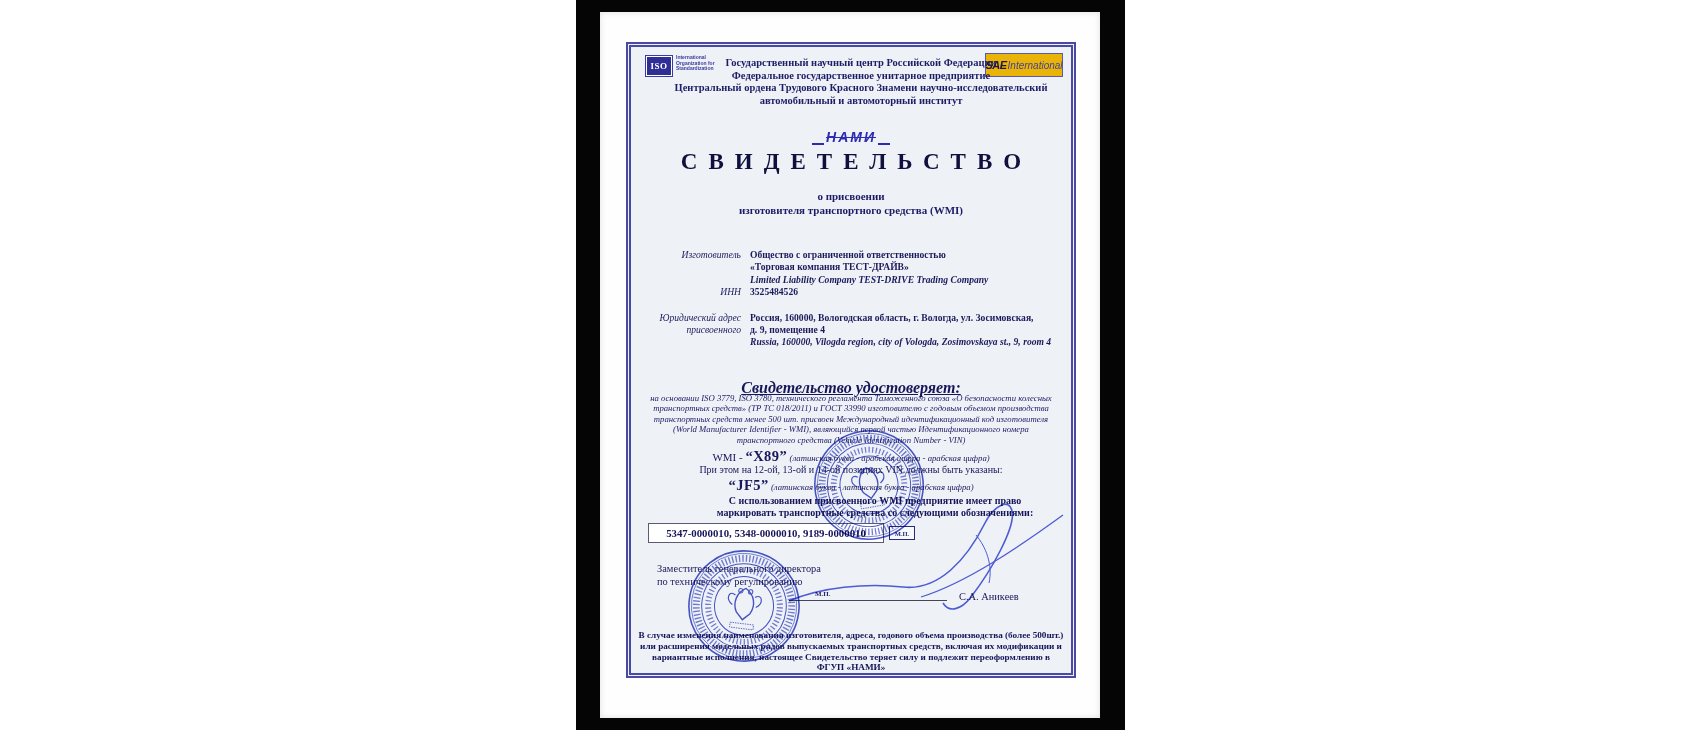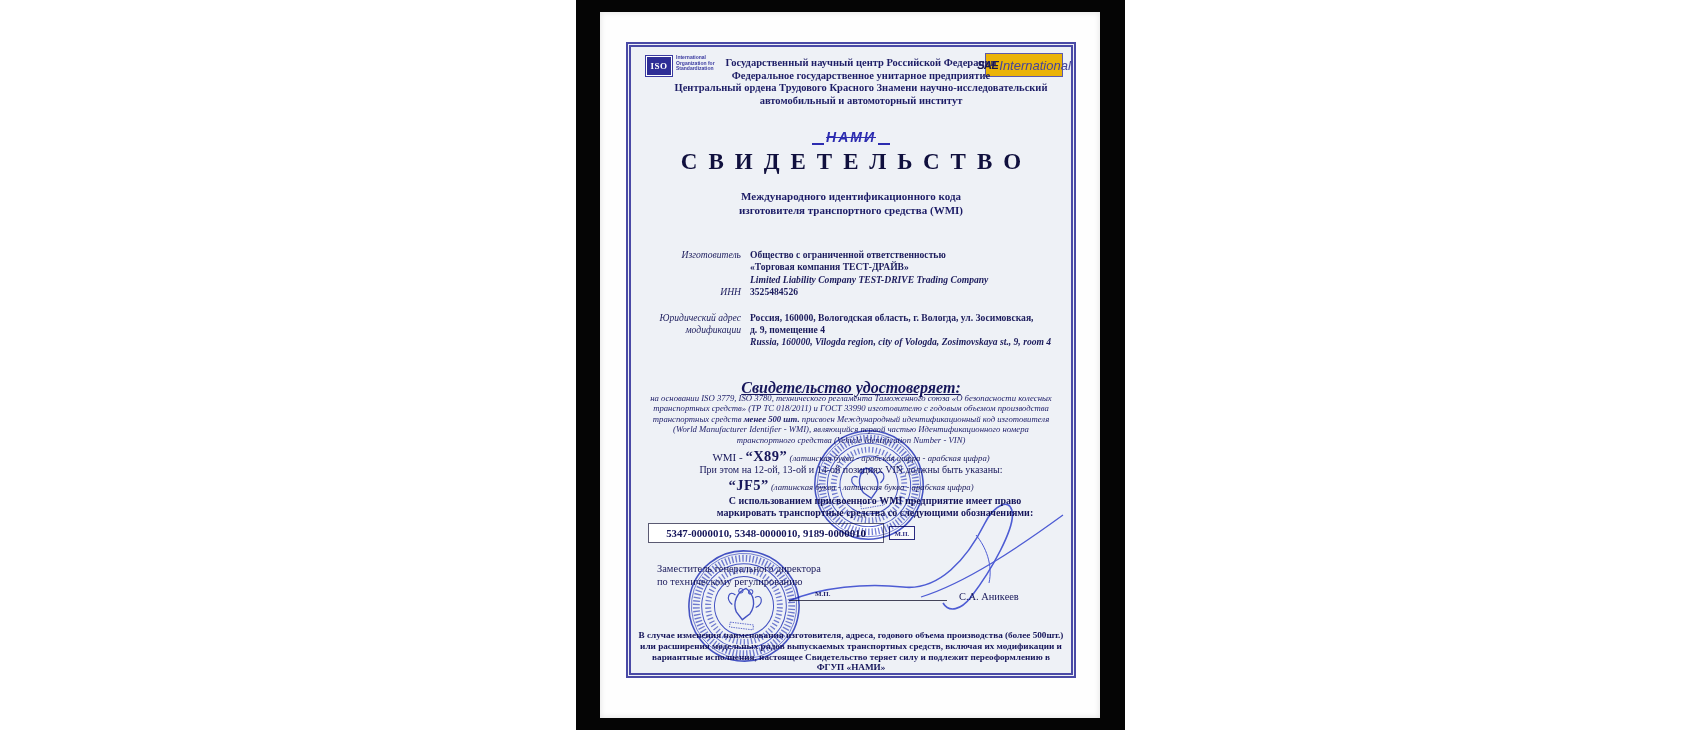--- a/index.html
+++ b/index.html
@@ -19,21 +19,21 @@
   .iso-logo{position:absolute;left:14px;top:8px;display:flex;align-items:flex-start;gap:3px;}
   .iso-box-outer{border:1px solid #3a3aa0;padding:1px;background:#fff;}
   .iso-box{width:24px;height:18px;background:#2e2e96;color:#fff;font-weight:bold;
     font-size:9px;display:flex;align-items:center;justify-content:center;letter-spacing:.5px;}
   .iso-caption{width:54px;font-size:5px;line-height:5.5px;color:#3a3aa0;font-weight:bold;
     font-family:"Liberation Sans",sans-serif;}
   .sae-logo{position:absolute;right:8px;top:6px;width:76px;height:22px;background:#eab308;
     border:1px solid #5a5aae;display:flex;align-items:center;justify-content:center;
     font-family:"Liberation Sans",sans-serif;white-space:nowrap;}
   .sae-abbr{font-style:italic;font-weight:bold;font-size:11px;color:#16164a;letter-spacing:-.5px;}
-  .sae-word{font-style:italic;font-size:13px;color:#44449a;margin-left:1px;}
+  .sae-word{font-style:italic;font-size:10px;color:#44449a;margin-left:1px;}
   
   .header{position:absolute;left:0;top:10px;width:100%;text-align:center;
     font-size:10.5px;line-height:12.5px;font-weight:bold;color:#1d1d66;}
   .header div{white-space:nowrap;padding-left:20px;}
   
   .nami-row{position:absolute;left:0;top:82px;width:100%;display:flex;align-items:flex-end;justify-content:center;gap:2px;}
   .nami-dash{width:12px;height:2.5px;background:#2c2cb0;}
   .nami-text{color:#2c2cb0;font-weight:bold;font-style:italic;font-size:14px;letter-spacing:2px;
     text-decoration:line-through;font-family:"Liberation Sans",sans-serif;}
   
@@ -47,21 +47,21 @@
   .flabel{width:98px;text-align:right;font-style:italic;flex:none;white-space:nowrap;}
   .fvalue{margin-left:9px;font-weight:bold;white-space:nowrap;}
   .fvalue.en{font-style:italic;}
   .fgap{height:13px;}
   
   .certifies-heading{position:absolute;left:0;top:332px;width:100%;text-align:center;
     font-size:16px;font-weight:bold;font-style:italic;text-decoration:underline;color:#15155a;}
   .bodytext{position:absolute;left:0;top:346px;width:100%;text-align:center;
     font-size:8.7px;line-height:10.4px;font-style:italic;color:#20206a;}
   .bodytext div{white-space:nowrap;}
-  .bodytext .b{font-weight:bold;}
+  .bodytext .b{font-weight:normal;}
   
   .wmi-line{position:absolute;left:0;top:400px;width:100%;text-align:center;white-space:nowrap;color:#17175a;}
   .wmi-prefix{font-size:11px;}
   .wmi-code{font-size:14.5px;font-weight:bold;letter-spacing:.5px;}
   .wmi-note{font-size:8.7px;font-style:italic;}
   .positions-line{position:absolute;left:0;top:417px;width:100%;text-align:center;
     font-size:10px;color:#17175a;white-space:nowrap;}
   .jf5-line{position:absolute;left:0;top:429px;width:100%;text-align:center;white-space:nowrap;color:#17175a;}
   .marking{position:absolute;left:0;top:448px;width:100%;text-align:center;
     font-size:10px;line-height:12px;font-weight:bold;color:#15155a;}
@@ -116,21 +116,21 @@
       </div>
 
       <div class="nami-row">
         <span class="nami-dash"></span>
         <span class="nami-text">НАМИ</span>
         <span class="nami-dash"></span>
       </div>
 
       <div class="title">СВИДЕТЕЛЬСТВО</div>
       <div class="subtitle">
-        <div>Международного идентификационного кода</div>
+        <div>о присвоении</div>
         <div>изготовителя транспортного средства (WMI)</div>
       </div>
 
       <div class="fields">
         <div class="frow">
           <span class="flabel">Изготовитель</span>
           <span class="fvalue">Общество с ограниченной ответственностью</span>
         </div>
         <div class="frow">
           <span class="flabel"></span>
@@ -143,21 +143,21 @@
         <div class="frow">
           <span class="flabel">ИНН</span>
           <span class="fvalue">3525484526</span>
         </div>
         <div class="fgap"></div>
         <div class="frow">
           <span class="flabel">Юридический адрес</span>
           <span class="fvalue">Россия, 160000, Вологодская область, г. Вологда, ул. Зосимовская,</span>
         </div>
         <div class="frow">
-          <span class="flabel">модификации</span>
+          <span class="flabel">присвоенного</span>
           <span class="fvalue">д. 9, помещение 4</span>
         </div>
         <div class="frow">
           <span class="flabel"></span>
           <span class="fvalue en">Russia, 160000, Vilogda region, city of Vologda, Zosimovskaya st., 9, room 4</span>
         </div>
       </div>
 
       <div class="certifies-heading">Свидетельство удостоверяет:</div>
       <div class="bodytext">

